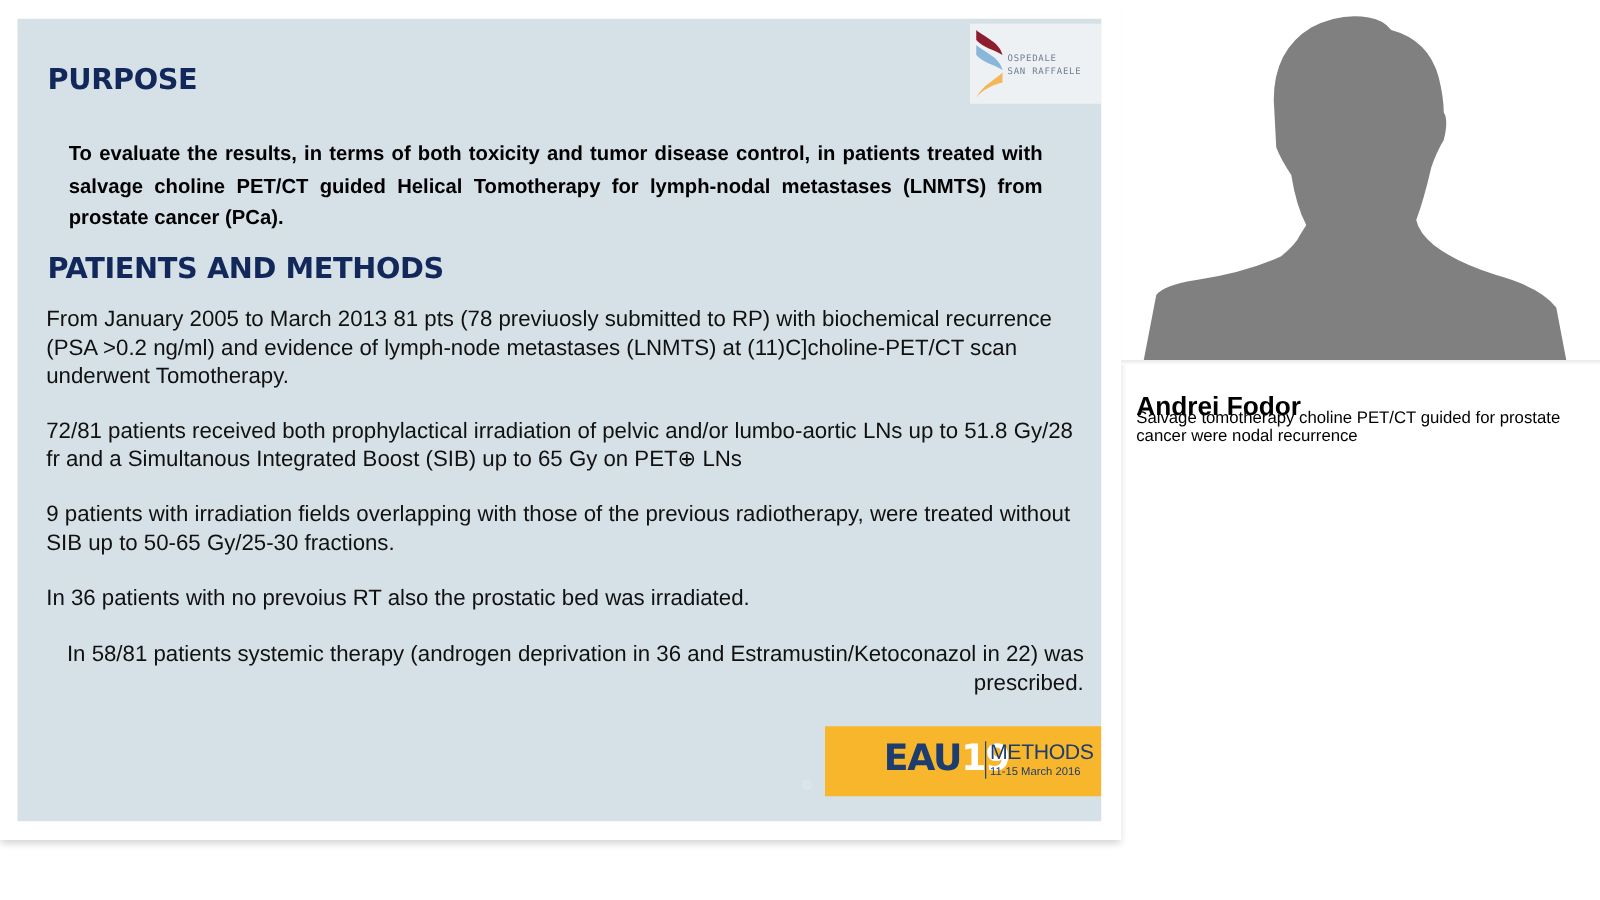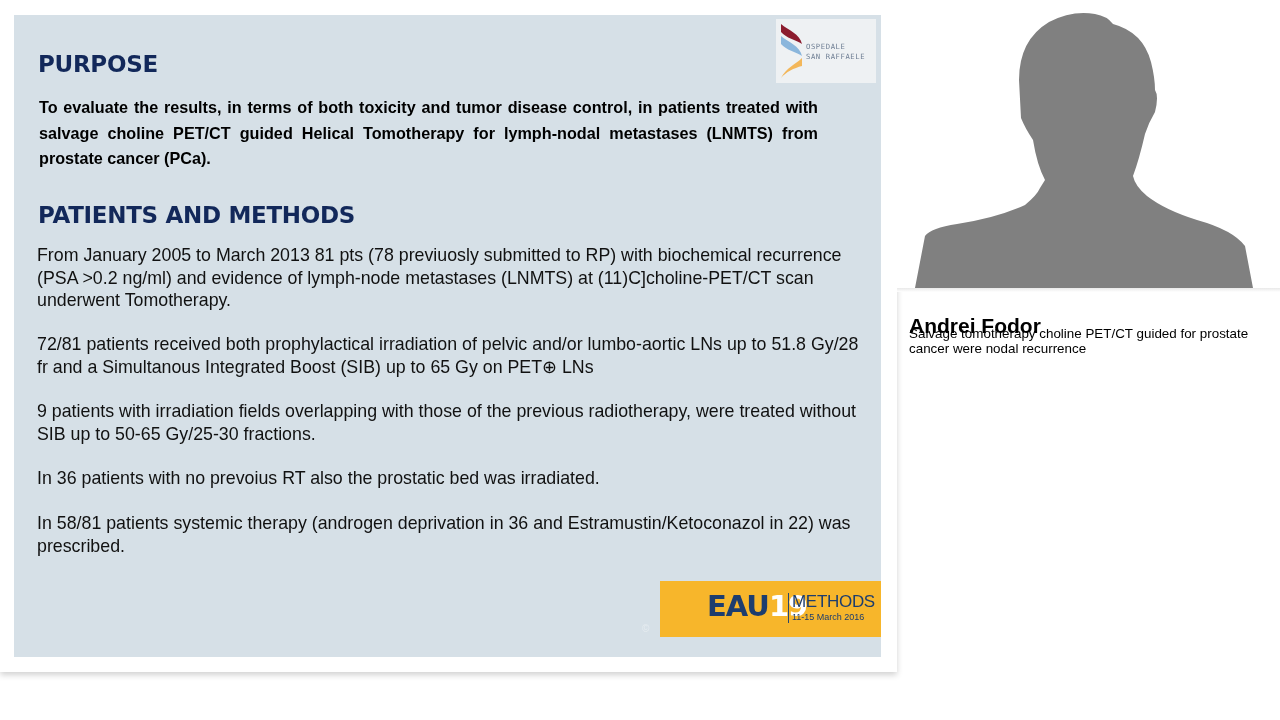--- a/index.html
+++ b/index.html
@@ -3,24 +3,24 @@
 <meta charset="utf-8">
 <style>
   html, body { margin:0; padding:0; width:1280px; height:720px; background:#ffffff; overflow:hidden; }
   body { font-family: "Liberation Sans", sans-serif; position:relative; }
   .slide-frame { position:absolute; left:0; top:0; width:897px; height:672px; background:#ffffff;
     box-shadow: 0 3px 6px rgba(0,0,0,0.18); }
   .slide { position:absolute; left:14px; top:15px; width:867px; height:642px; background:#d6e0e7; overflow:hidden; }
   .h1 { position:absolute; left:24px; color:#12285a; font-family:"DejaVu Sans", sans-serif; font-weight:bold; font-size:23px; letter-spacing:-0.3px; margin:0;text-align:right; }
   .purpose-title { top:36px; }
   .methods-title { top:187px; }
-  .purpose-text { position:absolute; left:25px; top:80px; width:779px; font-weight:bold; font-size:16.2px; line-height:25.5px; color:#000; text-align:justify; text-align-last:left; margin:0; }
+  .purpose-text { position:absolute; left:25px; top:80px; width:779px; font-weight:bold; font-size:16.2px; line-height:25.5px; color:#000; text-align:justify; text-align-last:left; margin:16px; }
   .para { position:absolute; left:23px; width:830px; font-size:17.8px; line-height:22.6px; color:#111; margin:0; }
-  .p1 { top:229px; } .p2 { top:318px; } .p3 { top:385px; } .p4 { top:452px; } .p5 { top:497px; }
-  .logo { position:absolute; left:762px; top:4px; width:100px; height:64px; background:#eef1f3; }
+  .p1 { top:229px; } .p2 { top:318px; } .p3 { top:385px; } .p4 { top:452px; } .p5 { top:497px;text-align:right; }
+  .logo { position:absolute; left:762px; top:4px; width:100px; height:64px; background:#eef1f3;padding-left:40px; }
   .logo svg { position:absolute; left:2px; top:3px; }
   .logo-text { position:absolute; left:30px; top:23px; font-family:"DejaVu Sans Mono", monospace; font-size:7.2px; line-height:10px; color:#6f7f94; letter-spacing:0.6px; }
   .eau { position:absolute; left:646px; top:566px; width:221px; height:56px; background:#f7b62b; }
   .eau-main { position:absolute; left:19px; top:8px; font-family:"DejaVu Sans", sans-serif; font-weight:bold; font-size:29px; letter-spacing:-1px; }
   .eau-main .eau-word { color:#1d3d6e;margin-left:28px; }
   .eau-main .eau-year { color:#ffffff; }
   .eau-sep { position:absolute; left:128px; top:12px; width:1px; height:30px; background:#2a466f; }
   .eau-city { position:absolute; left:132px; top:11px; font-size:17px; color:#1d3d6e; letter-spacing:-0.3px; }
   .eau-date { position:absolute; left:132px; top:31px; font-size:9px; color:#1d3d6e; }
   .watermark { position:absolute; left:628px; top:608px; font-size:10px; color:#e6ecf0; }

